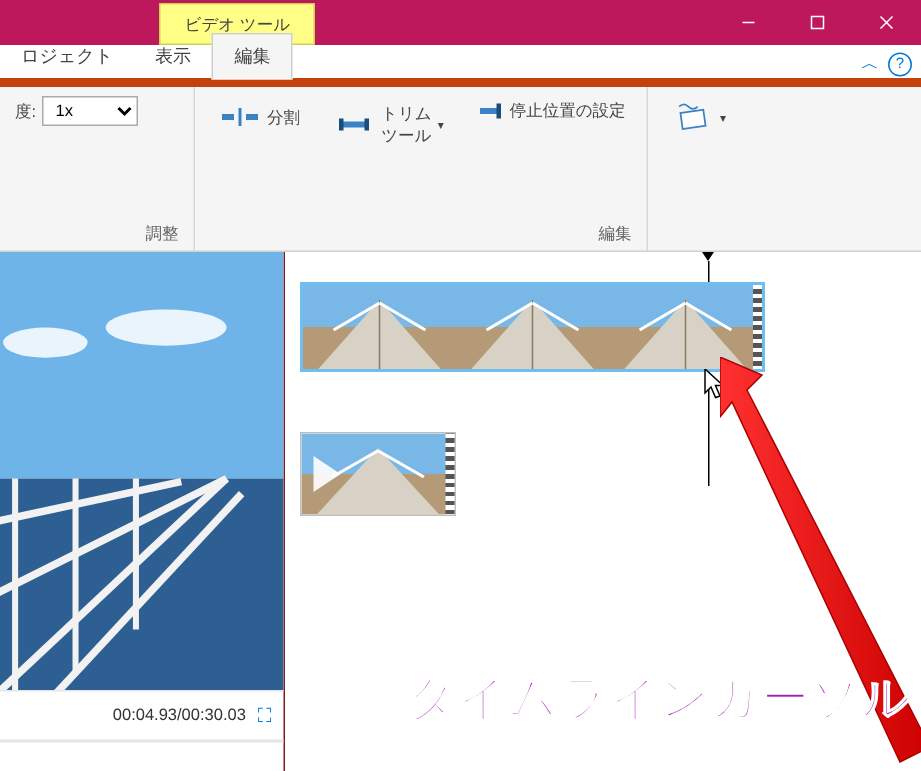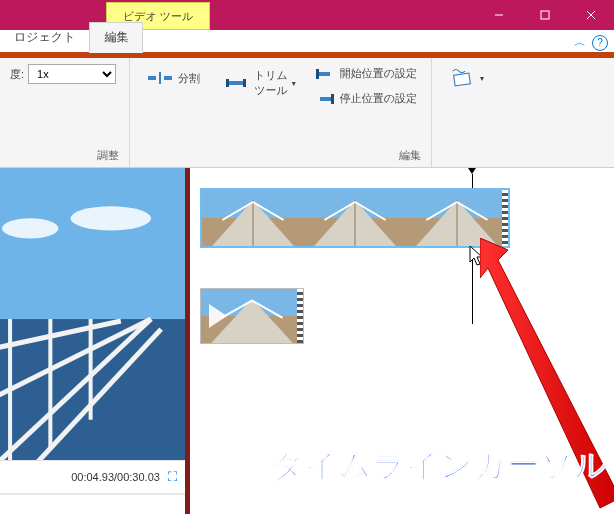--- a/index.html
+++ b/index.html
@@ -18,51 +18,51 @@
 .tabrow .help { position: absolute; right: 6px; top: 4px; display: flex; align-items: center; gap: 6px; color: #0078d7; font-size: 12px; }
 .help-circle { width: 16px; height: 16px; border: 1px solid #0078d7; border-radius: 50%; display: flex; align-items: center; justify-content: center; font-size: 10px; }
 
 
 .ribbon { height: 110px; background: #f5f5f5; border-bottom: 1px solid #d0d0d0; display: flex; }
 .group { border-right: 1px solid #d8d8d8; padding: 6px 10px 4px; display: flex; flex-direction: column; }
 .group .body { flex: 1; display: flex; align-items: flex-start; gap: 10px; }
 .group .label { text-align: right; font-size: 11px; color: #666; padding-top: 2px; }
 .formrow { display: flex; align-items: center; gap: 4px; font-size: 11px; color: #444; margin-bottom: 6px; }
 .formrow input, .formrow select { font-size: 11px; height: 20px; border: 1px solid #aaa; background: #fff; padding: 0 4px; }
-.formrow select { width: 88px; }
+.formrow select { width: 64px; }
 .formrow input { width: 64px; }
 
 .bigbtn { display: flex; align-items: center; gap: 4px; font-size: 11px; color: #444; padding: 4px 6px; text-align: center; }
 .bigbtn svg { width: 28px; height: 20px; }
 .smrow { display: flex; align-items: center; gap: 6px; font-size: 11px; color: #444; padding: 2px 4px; }
 .smrow svg { width: 18px; height: 14px; }
 .stack { display: flex; flex-direction: column; gap: 6px; }
 
 
 .workspace { display: flex; height: calc(514px - 30px - 28px - 110px); }
-.preview-pane { width: 190px; border-right: 5px solid #7f1d1d; display: flex; flex-direction: column; }
+.preview-pane { width: 190px; border-right: 1px solid #7f1d1d; display: flex; flex-direction: column; }
 .preview-img { flex: 1; position: relative; overflow: hidden; }
 .timebar { height: 34px; display: flex; align-items: center; justify-content: flex-end; padding: 0 8px; font-size: 11px; color: #333; gap: 8px; border-top: 1px solid #e6e6e6; border-bottom: 1px solid #e6e6e6;}
 .fs-icon { color: #0078d7; font-size: 13px; }
 
 .timeline-pane { flex: 1; padding: 20px 10px; position: relative; overflow: hidden; }
 .clip-strip { position: relative; display: flex; border: 2px solid #6fbef2; margin-bottom: 40px; width: 310px; }
 .clip-strip.second { width: 104px; border: none; }
 .clip { position: relative; flex: 1; height: 56px; }
 .filmedge { position: absolute; top:0; bottom:0; width:6px; background: repeating-linear-gradient(#fff 0 3px,#555 3px 6px); }
 .filmedge.left { left:0 } .filmedge.right { right:0 }
 .clip.second { border: 1px solid #bdbdbd; }
 .playoverlay { position: absolute; left: 8px; top: 50%; transform: translateY(-50%); width: 0; height: 0; border-left: 18px solid rgba(255,255,255,.9); border-top: 12px solid transparent; border-bottom: 12px solid transparent; }
 
 .playhead { position: absolute; top: 6px; left: 282px; height: 150px; width: 1px; background: #000; }
 .playhead::before { content:""; position:absolute; top:-6px; left:-4px; width:0; height:0; border-left:4px solid transparent; border-right:4px solid transparent; border-top:6px solid #000; }
 
 .cursor-icon { position: absolute; left: 277px; top: 78px; }
 
-.annotation { position: absolute; bottom: 26px; right: 6px; font-size: 32px; font-weight: bold; color: #1d4ed8; -webkit-text-stroke: 1px #fff; letter-spacing: 1px; }
+.annotation { position: absolute; bottom: 26px; right: 6px; font-size: 32px; font-weight: bold; color: #a21caf; -webkit-text-stroke: 1px #fff; letter-spacing: 1px; }
 .arrow { position: absolute; left: 290px; top: 70px; }
 </style>
 </head>
 <body>
 
 <div class="titlebar">
   <div style="width:106px"></div>
   <div class="ctx-tab">ビデオ ツール</div>
   <div class="spacer"></div>
   <div class="winbtn">
@@ -78,20 +78,21 @@
   <div class="winbtn close">
     <svg width="10" height="10">
         <line x1="1" y1="1" x2="9" y2="9" stroke="#fff"></line>
         <line x1="9" y1="1" x2="1" y2="9" stroke="#fff"></line>
       </svg>
   </div>
 </div>
 
 <div class="tabrow">
   <div class="tab">ロジェクト</div>
+  <div class="tab">表示</div>
   <div class="tab active">編集</div>
   <div class="help">
     <span>︿</span>
     <span class="help-circle">?</span>
   </div>
 </div>
 
 <div class="ribbon">
   <div class="group" style="min-width:130px">
     <div class="body" style="flex-direction:column; align-items:flex-start">
@@ -117,27 +118,20 @@
         <svg viewBox="0 0 28 20">
             <rect x="4" y="8" width="20" height="4" fill="#3b82c4"></rect>
             <rect x="4" y="6" width="3" height="8" fill="#1a4d7a"></rect>
             <rect x="21" y="6" width="3" height="8" fill="#1a4d7a"></rect>
           </svg>
         <span style="white-space:pre-line">トリム
 ツール</span>
         <span style="font-size:8px">▾</span>
       </div>
       <div class="stack">
-        <div class="smrow">
-          <svg viewBox="0 0 18 14">
-              <rect x="0" y="5" width="14" height="4" fill="#3b82c4"></rect>
-              <rect x="0" y="2" width="3" height="10" fill="#1a4d7a"></rect>
-            </svg>
-          <span>開始位置の設定</span>
-        </div>
         <div class="smrow">
           <svg viewBox="0 0 18 14">
               <rect x="4" y="5" width="14" height="4" fill="#3b82c4"></rect>
               <rect x="15" y="2" width="3" height="10" fill="#1a4d7a"></rect>
             </svg>
           <span>停止位置の設定</span>
         </div>
       </div>
     </div>
     <div class="label">編集</div>

